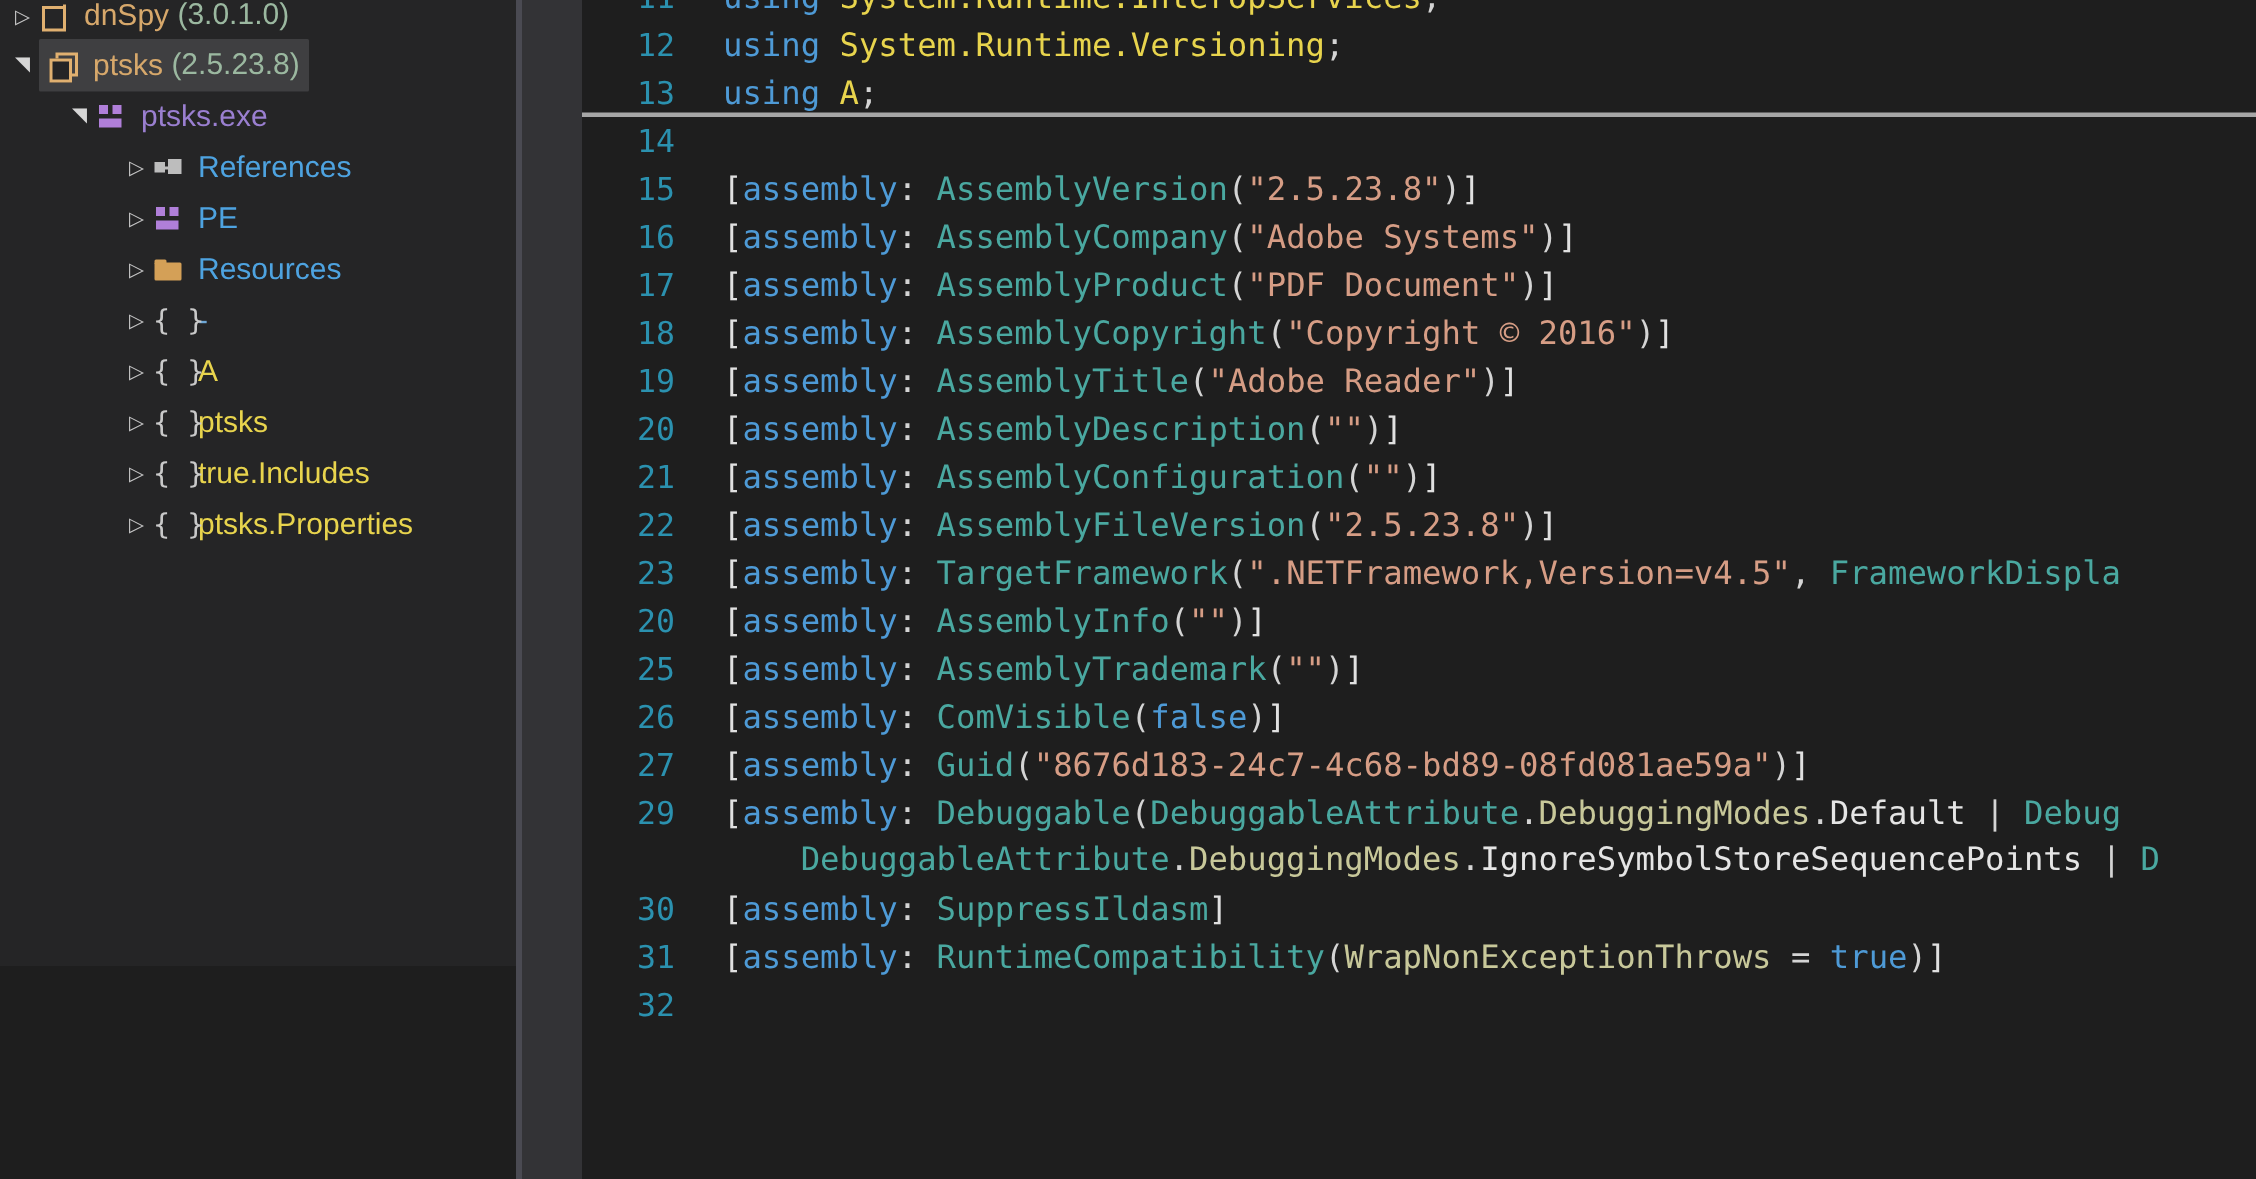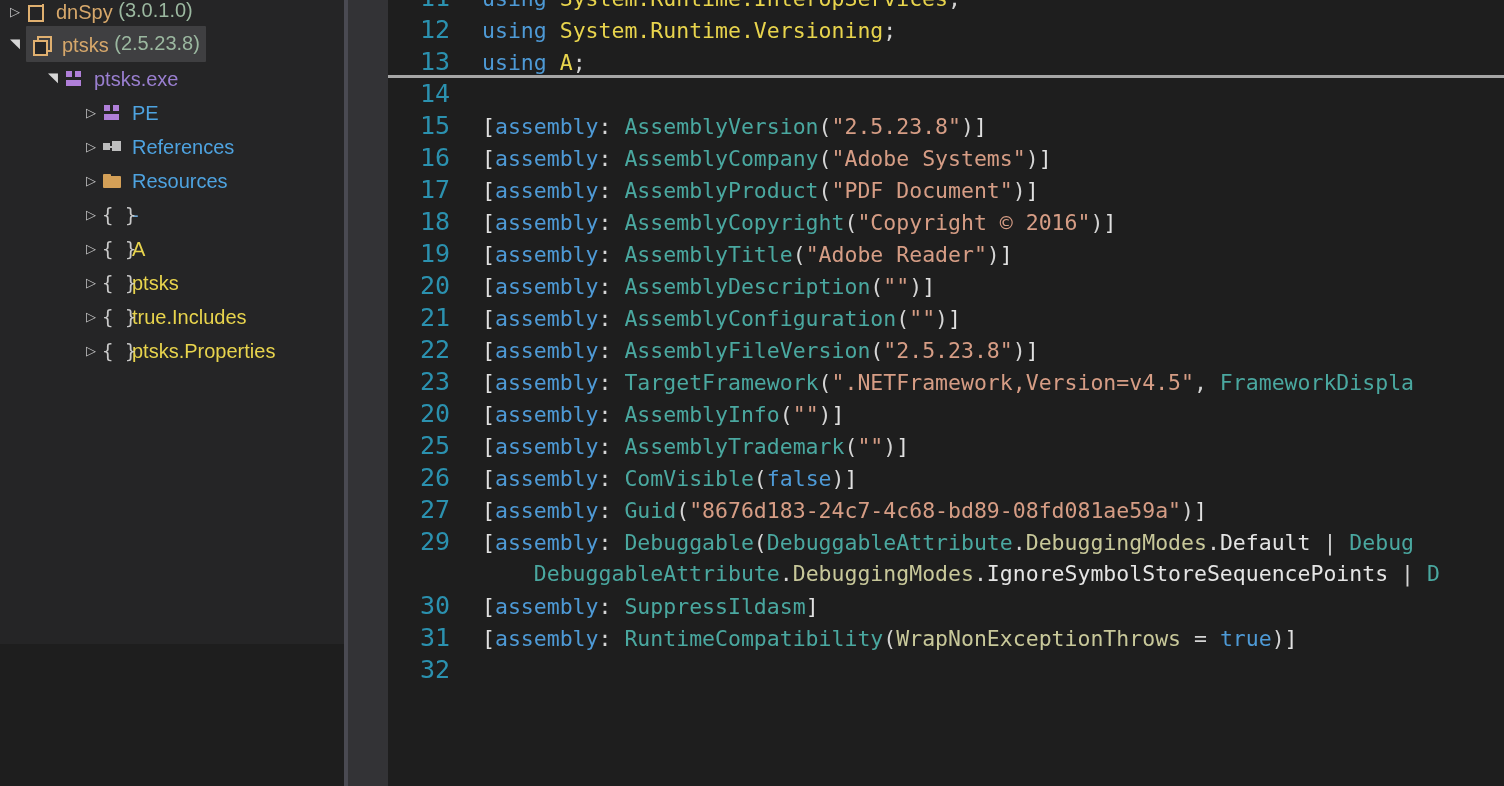--- a/index.html
+++ b/index.html
@@ -105,21 +105,21 @@
     flex:1 1 auto;height:786px;background:#1e1e1e;position:relative;overflow:hidden;
   }
   .code-inner{position:absolute;left:0;top:-18px;width:1116px;}
   .cline{
     height:32px;line-height:32px;white-space:pre;font-size:21.5px;
     font-family:"DejaVu Sans Mono","Liberation Mono",monospace;
     position:relative;
   }
   .ln{
     display:inline-block;width:62px;text-align:right;color:#2b91af;
-    margin-right:32px;font-size:25px;
+    margin-right:32px;font-size:21px;
   }
   .codetext{display:inline;margin-top:32px;}
   .contline .ln{visibility:hidden;}
 
   .caret-underline{
     position:absolute;left:0;width:1116px;height:3px;background:#a6a6a6;
   }
 
   
   .kw{color:#4e9ad6;}        
@@ -136,22 +136,22 @@
 </style>
 </head>
 <body>
 
 <div class="app">
 
   <div class="tree-panel" id="tree-panel">
       <div class="tree-row" style="height: 26px; line-height: 20px;"><span style="display:inline-block;width:4px"></span><span class="expander collapsed"></span><span class="ico ico-assemblylist"></span><span class="lbl c-assemblylist">dnSpy</span> <span class="c-ver">(3.0.1.0)</span></div>
       <div class="tree-row selected"><span style="display:inline-block;width:4px"></span><span class="expander expanded"></span><span class="hl"><span class="ico ico-assembly"></span><span class="lbl c-assembly">ptsks</span> <span class="c-ver">(2.5.23.8)</span></span></div>
       <div class="tree-row"><span style="display:inline-block;width:42px"></span><span class="expander expanded"></span><span class="ico ico-module"></span><span class="lbl c-module">ptsks.exe</span></div>
+      <div class="tree-row"><span style="display:inline-block;width:80px"></span><span class="expander collapsed"></span><span class="ico ico-references"><span class="dash"></span></span><span class="lbl c-type">References</span></div>
       <div class="tree-row"><span style="display:inline-block;width:80px"></span><span class="expander collapsed"></span><span class="ico ico-module"></span><span class="lbl c-type">PE</span></div>
-      <div class="tree-row"><span style="display:inline-block;width:80px"></span><span class="expander collapsed"></span><span class="ico ico-references"><span class="dash"></span></span><span class="lbl c-type">References</span></div>
       <div class="tree-row"><span style="display:inline-block;width:80px"></span><span class="expander collapsed"></span><span class="ico ico-folder"></span><span class="lbl c-type">Resources</span></div>
       <div class="tree-row"><span style="display:inline-block;width:80px"></span><span class="expander collapsed"></span><span class="ico ico-ns">{ }</span><span class="lbl c-nsdash">-</span></div>
       <div class="tree-row"><span style="display:inline-block;width:80px"></span><span class="expander collapsed"></span><span class="ico ico-ns">{ }</span><span class="lbl c-ns">A</span></div>
       <div class="tree-row"><span style="display:inline-block;width:80px"></span><span class="expander collapsed"></span><span class="ico ico-ns">{ }</span><span class="lbl c-ns">ptsks</span></div>
       <div class="tree-row"><span style="display:inline-block;width:80px"></span><span class="expander collapsed"></span><span class="ico ico-ns">{ }</span><span class="lbl c-ns">true.Includes</span></div>
       <div class="tree-row"><span style="display:inline-block;width:80px"></span><span class="expander collapsed"></span><span class="ico ico-ns">{ }</span><span class="lbl c-ns">ptsks.Properties</span></div>
     </div>
 
   <div class="splitter">
     <div class="thumb"></div>

